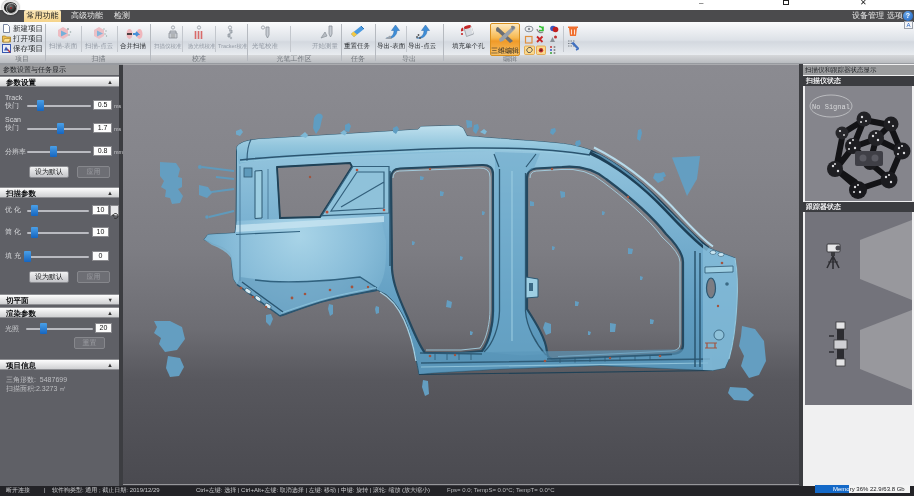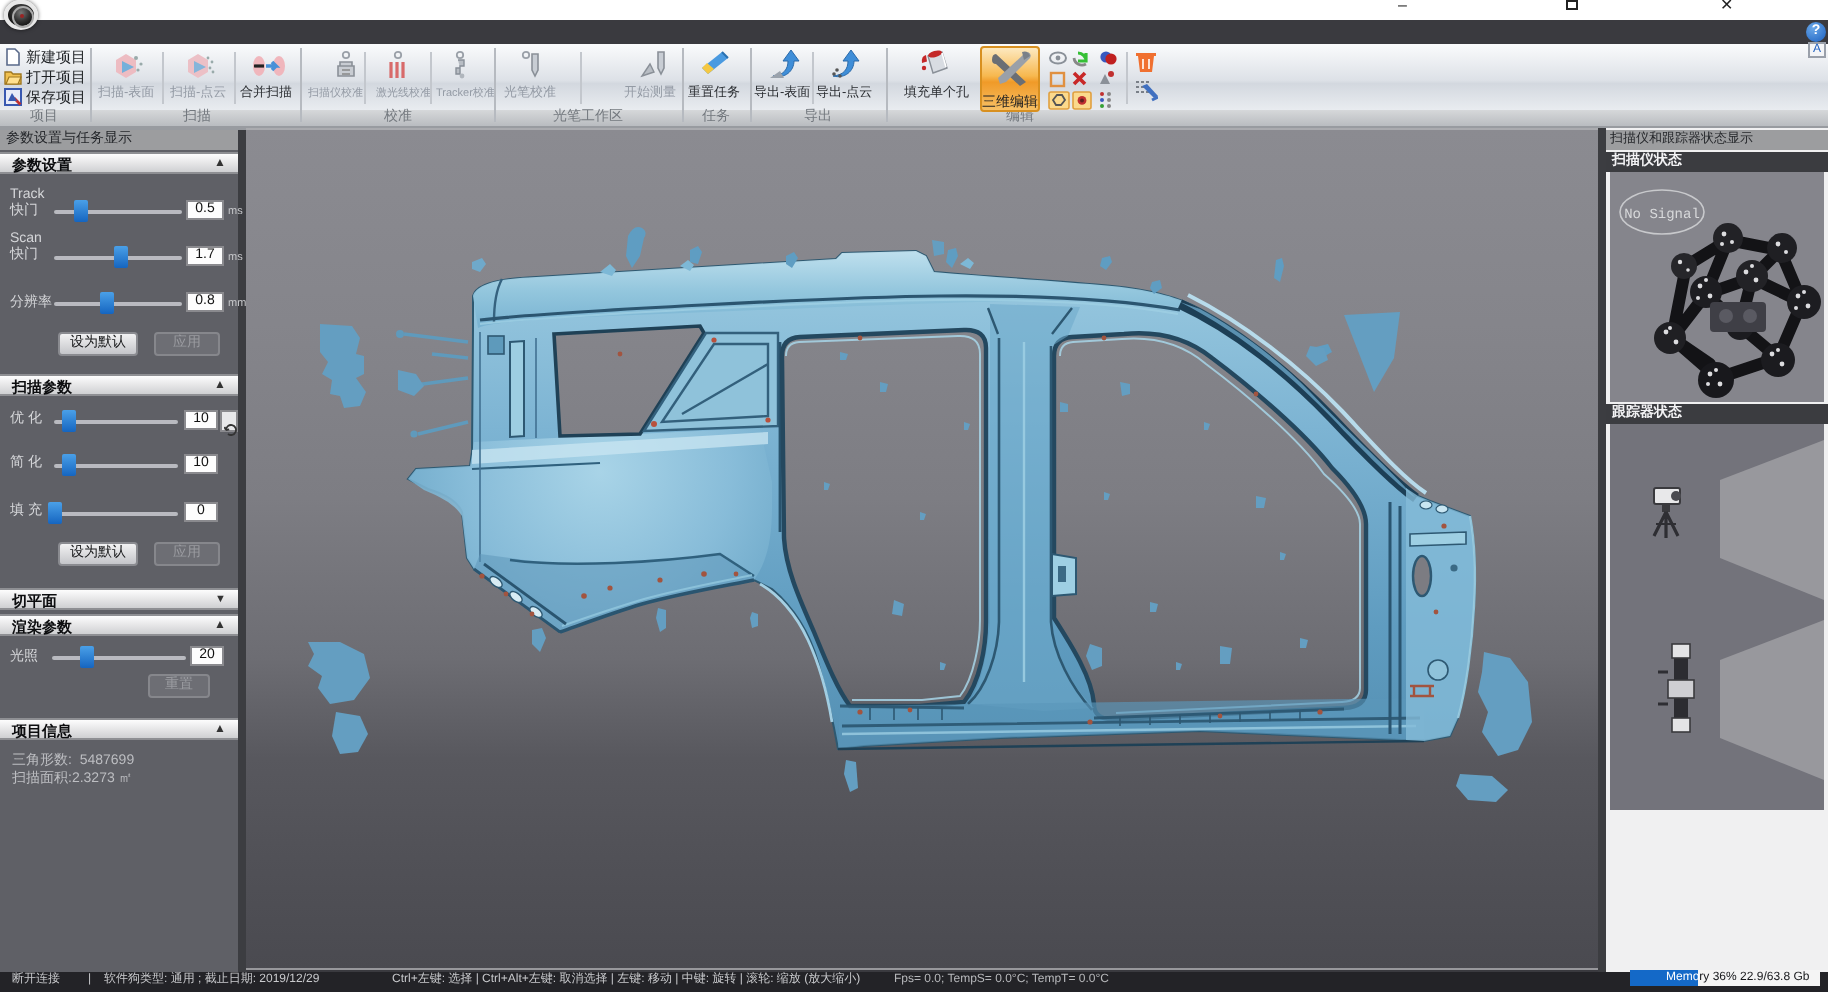--- a/index.html
+++ b/index.html
@@ -64,20 +64,27 @@
 #statusbar .sb { position:absolute; top:0; white-space:nowrap; }
 </style>
 </head>
 <body>
 <div id="app">
 
   <div id="titlebar">
     <div class="winbtn" style="left:699px; top:-1px;">–</div>
     <div class="winbtn" style="left:783px; top:0px; width:6px; height:5px; border:1px solid #222;"></div>
     <div class="winbtn" style="left:860px; top:-1px;">✕</div>
+  </div>
+  <div id="menubar">
+    <div class="tab" id="tab1">常用功能</div>
+    <div class="tab" style="left:67px; width:40px;">高级功能</div>
+    <div class="tab" style="left:107px; width:30px;">检测</div>
+    <div class="tab" style="left:851px; width:34px;">设备管理</div>
+    <div class="tab" style="left:886px; width:18px;">选项</div>
   </div>
   <div class="abs" style="left:903px; top:11px; width:10px; height:10px; border-radius:50%; background:radial-gradient(circle at 35% 30%, #6aa8e8, #1a5fc0); z-index:11; color:#fff; font-size:7px; line-height:10px; text-align:center; font-weight:bold;">?</div>
   <div class="abs" style="left:904px; top:21px; width:9px; height:8px; background:#f4f5f7; border:1px solid #9aa0aa; z-index:11; color:#2060c0; font-size:6px; line-height:6px; text-align:center;">A</div>
   <div id="orb"></div>
 
   <div id="ribbon"></div>
   <div id="grouplabels">
     <div class="glabel" style="left:0px; width:44px;">项目</div>
     <div class="glabel" style="left:47px; width:103px;">扫描</div>
     <div class="glabel" style="left:151px; width:96px;">校准</div>

